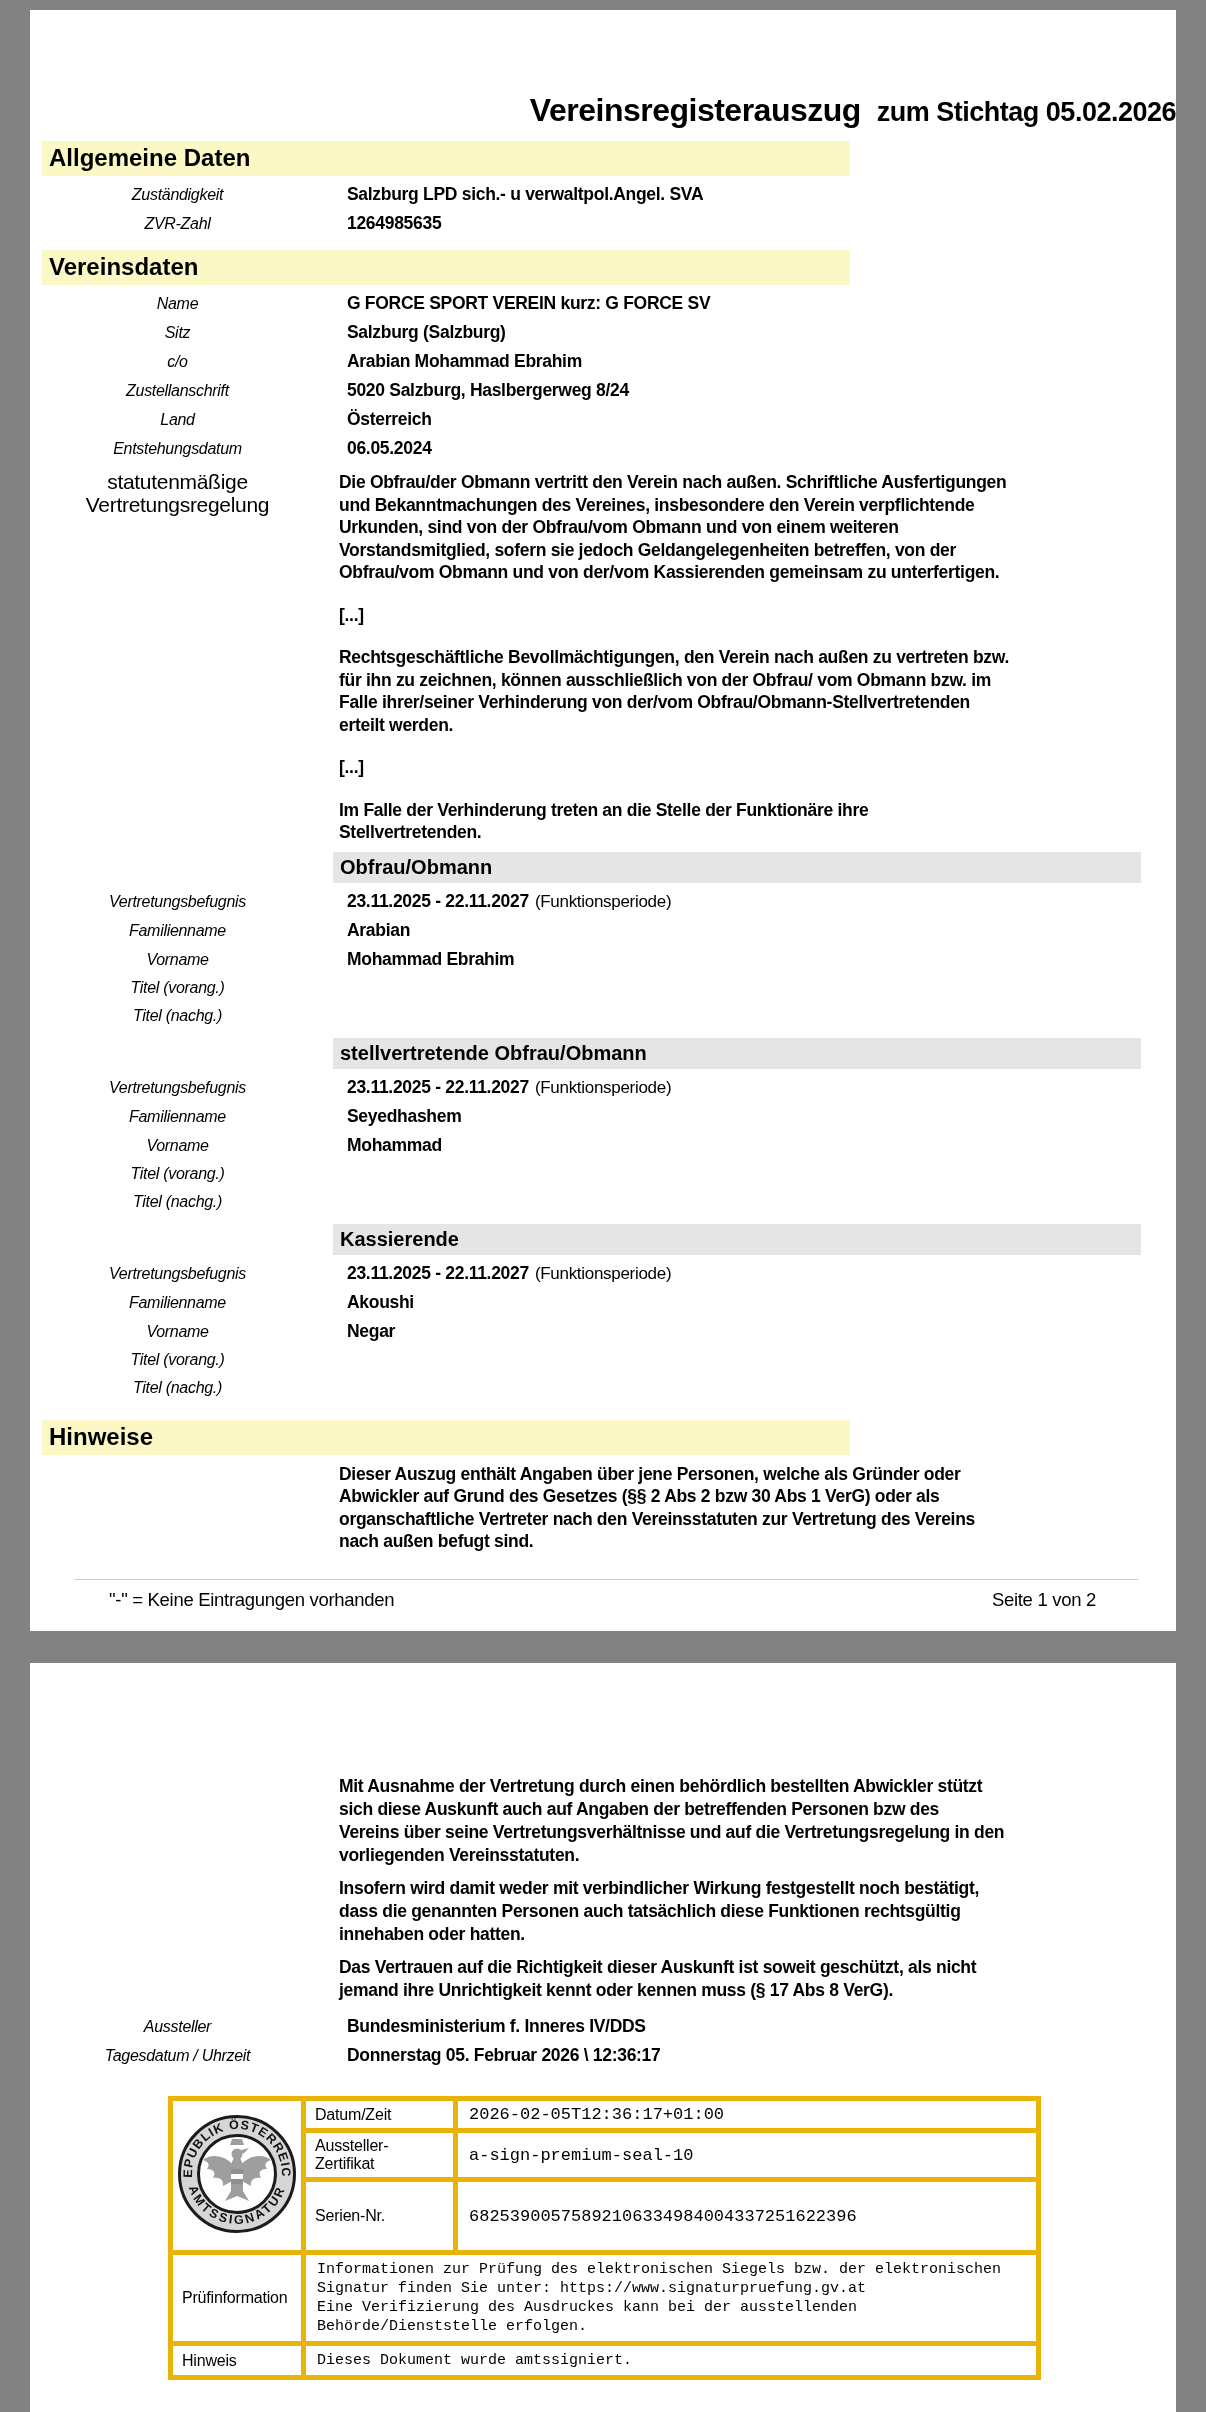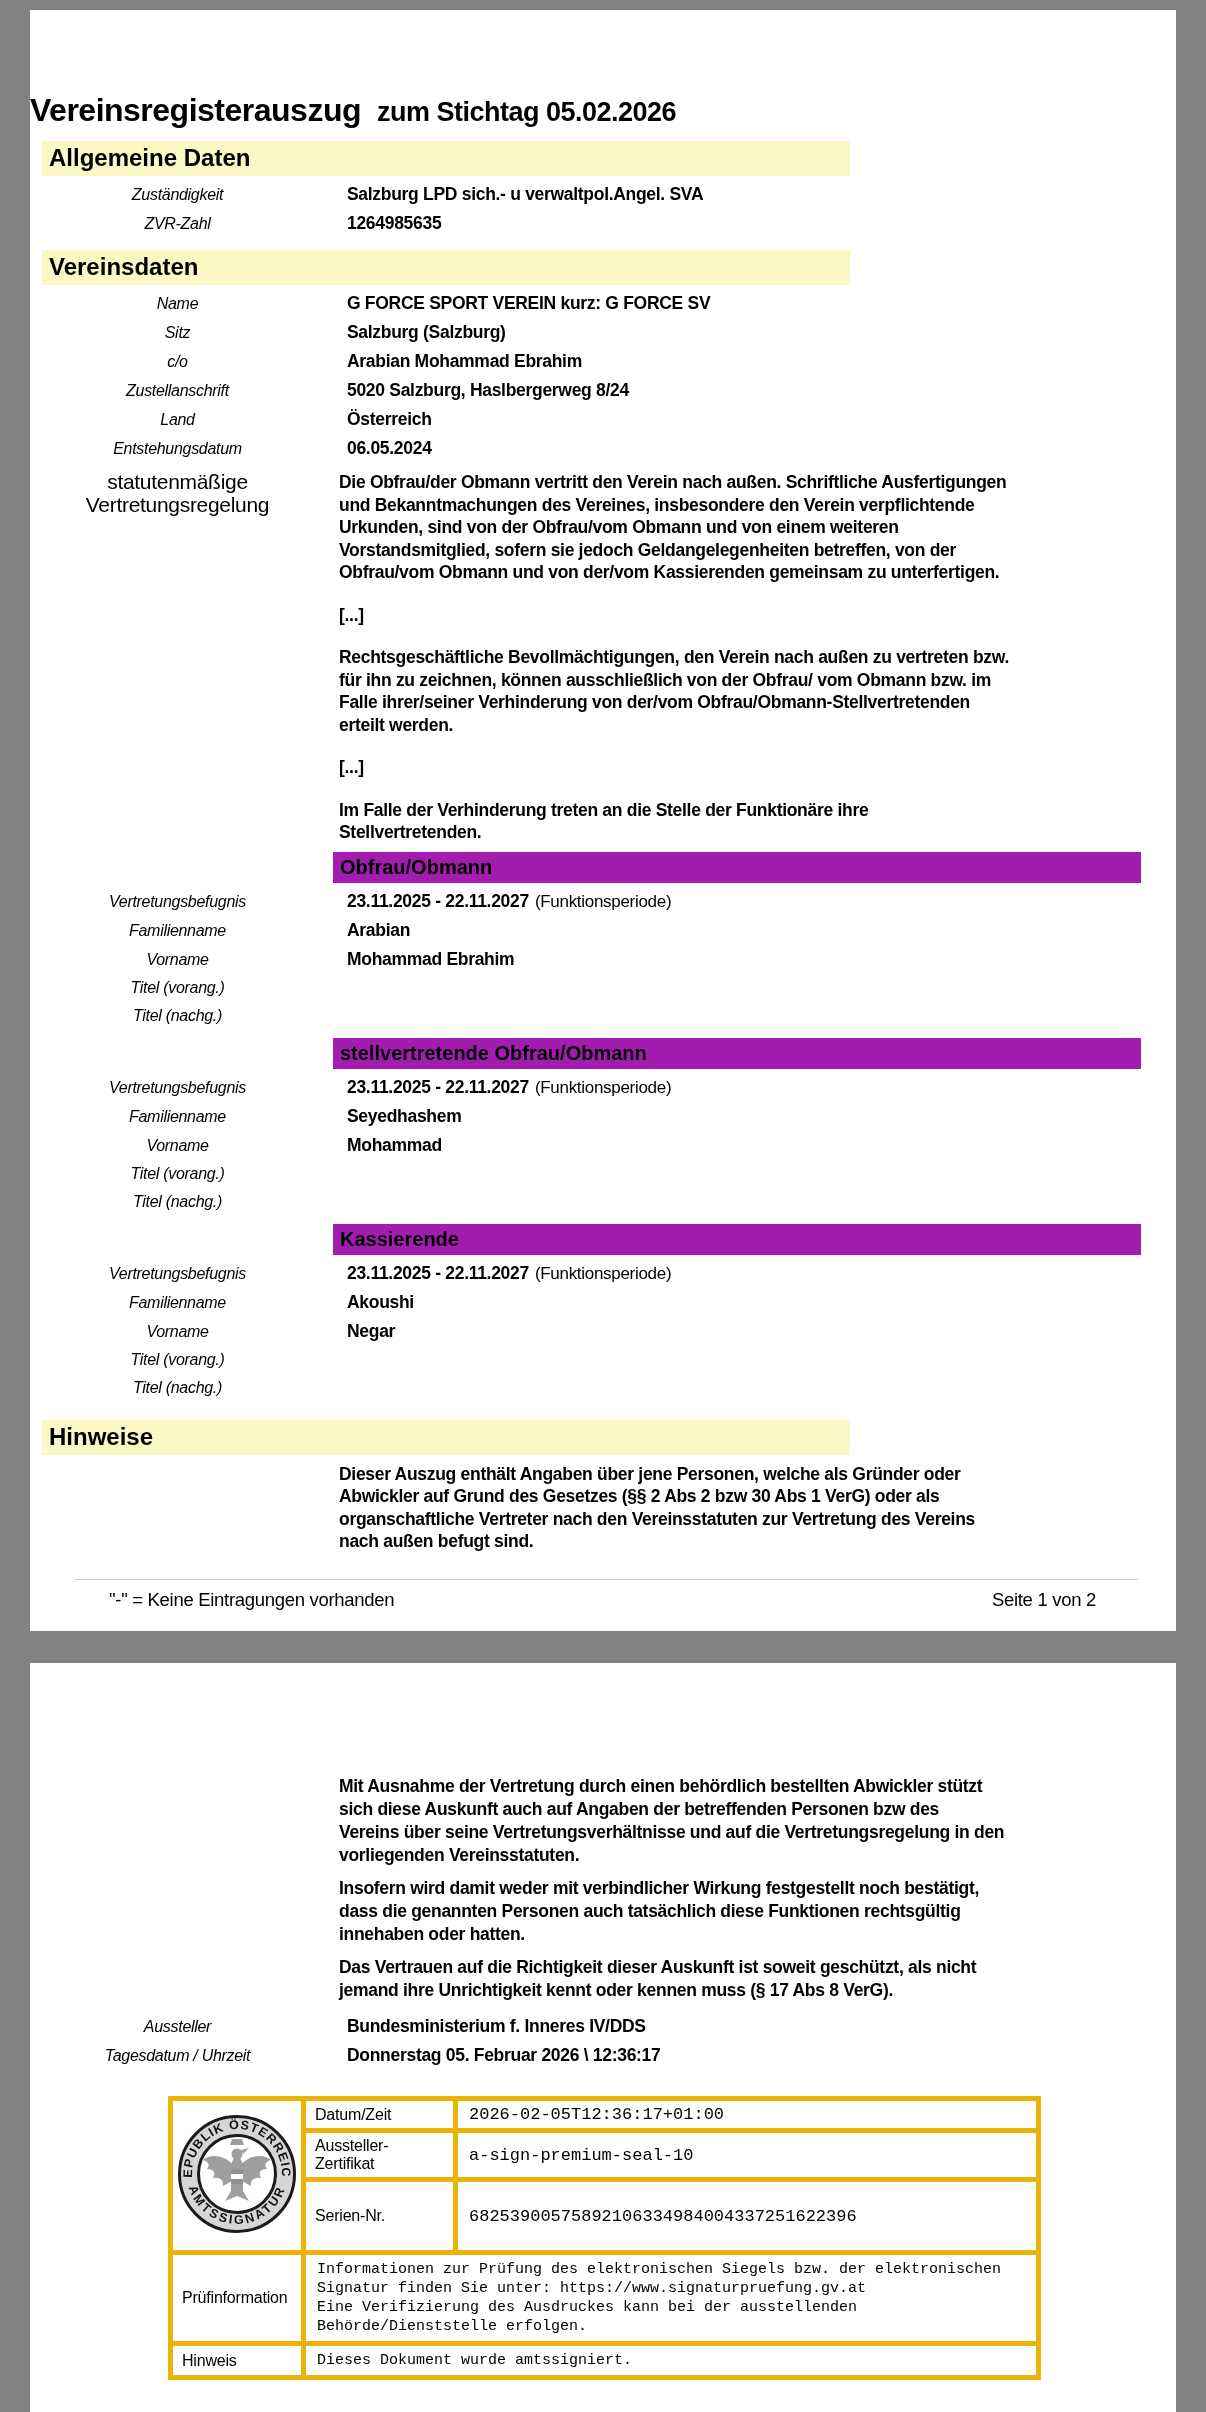--- a/index.html
+++ b/index.html
@@ -3,28 +3,28 @@
 <meta charset="utf-8">
 <style>
   html,body { margin:0; padding:0; }
   body { background:#828282; font-family:"Liberation Sans", sans-serif; color:#000; }
   .stage { position:relative; width:1206px; height:2412px; background:#828282; overflow:hidden; }
   .page { position:absolute; left:30px; width:1146px; background:#ffffff; }
   #page-1 { top:10px; height:1621px; }
   #page-2 { top:1663px; height:749px; }
 
   
-  .doc-title { text-align:left; padding-top:82px; font-weight:bold; white-space:nowrap; }
+  .doc-title { text-align:right; padding-top:82px; font-weight:bold; white-space:nowrap; }
   .doc-title .t1 { font-size:32px; letter-spacing:-0.5px; }
   .doc-title .t2 { font-size:27px; margin-left:16px; letter-spacing:-0.5px; }
 
   .bar { margin:0 0 0 303px; width:808px; box-sizing:border-box; padding:3px 8px 4px 7px;
          font-weight:bold; }
   .bar.yellow { background:#FBF8C5; font-size:24px; line-height:28px; margin-top:12px;margin-left:12px; }
-  .bar.bluegray { background:#a21caf; font-size:20px; line-height:24px; margin-top:8px; }
+  .bar.bluegray { background:#e5e5e5; font-size:20px; line-height:24px; margin-top:8px; }
 
   .rows { margin-top:4px; }
   .frow { display:flex; align-items:baseline; min-height:28px; }
   .frow .lbl { flex:none; width:295px; text-align:center; font-size:16px; letter-spacing:-0.3px; line-height:28px;font-style:italic; }
   .frow .val { margin-left:22px; font-weight:bold; font-size:17.5px; letter-spacing:-0.3px; line-height:28px; }
   .frow .note { font-weight:normal; font-size:17px; margin-left:6px; }
 
   .vblock { display:flex; margin-top:8px; }
   .vblock .lbl { flex:none; width:295px; text-align:center; font-size:21px; letter-spacing:-0.3px;
                  line-height:22.5px; white-space:pre-line; }

